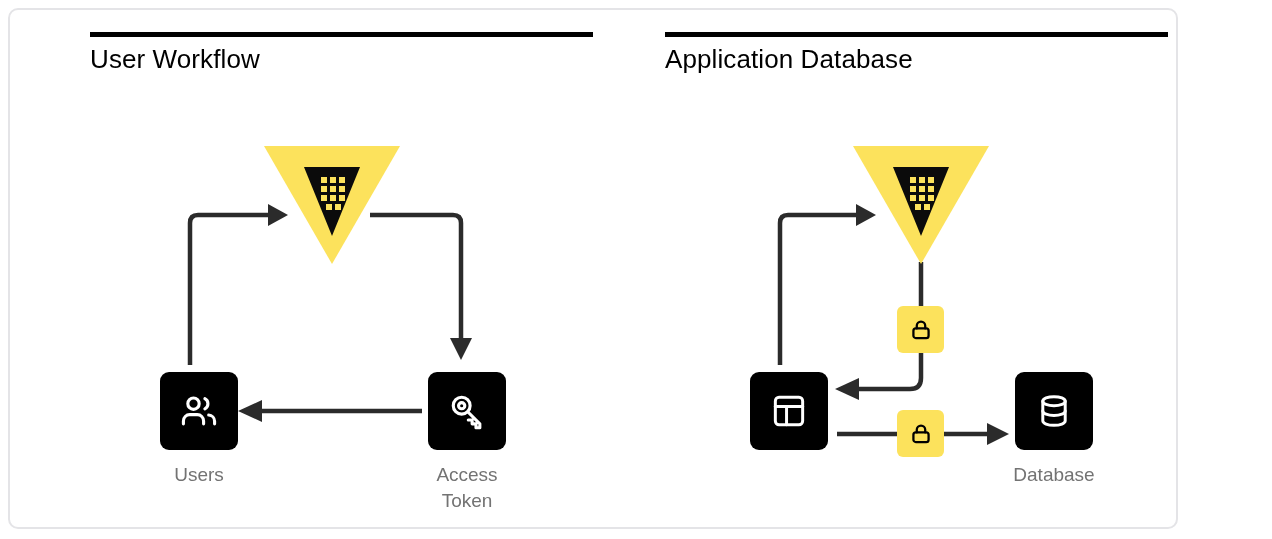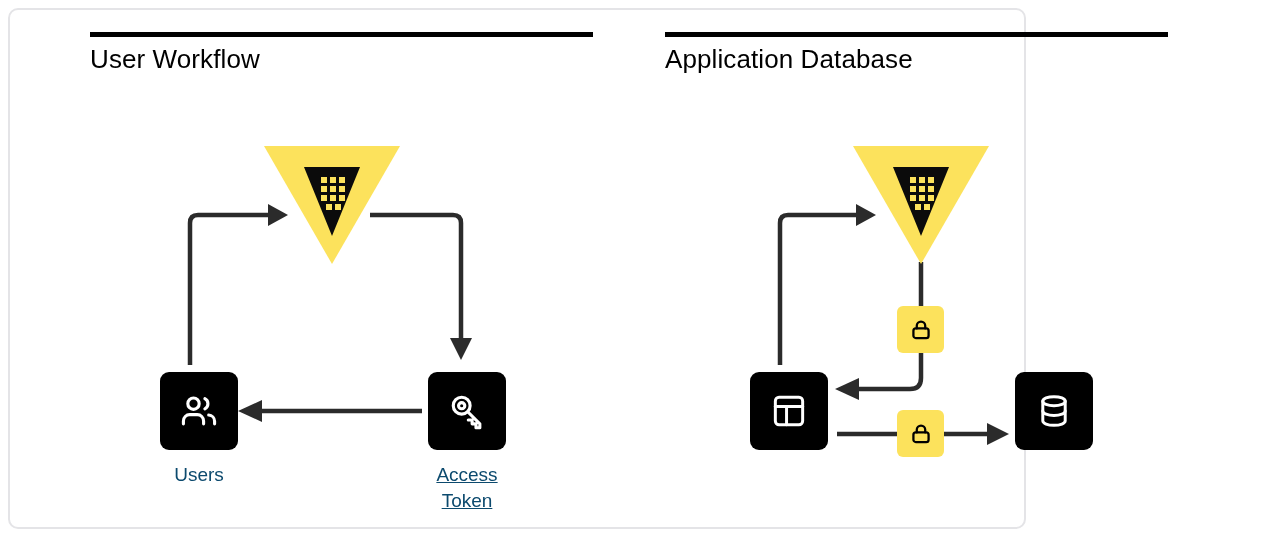--- a/index.html
+++ b/index.html
@@ -4,21 +4,21 @@
 <style>
   html,body{margin:0;padding:0;}
   body{
     width:1272px;height:539px;
     background:#ffffff;
     font-family:"Liberation Sans","DejaVu Sans",sans-serif;
     overflow:hidden;
   }
   #frame{
     position:absolute;left:8px;top:8px;
-    width:1018px;height:521px;
+    width:1170px;height:521px;
     box-sizing:border-box;
     border:2px solid #e4e4e7;
     border-radius:10px;
     background:#ffffff;
     padding-left:37px;
   }
   .panel{position:absolute;top:0;height:100%;}
   #panel-left{left:0;width:627px;}
   #panel-right{left:627px;width:627px;}
 
@@ -43,21 +43,21 @@
     width:78px;height:78px;
     background:#000000;
     border-radius:9px;
     display:flex;align-items:center;justify-content:center;
   }
   .node svg{display:block;}
 
   .node-label{
     position:absolute;
     font-size:19px;
-    color:#0c4a6e;
+    color:#737373;
     text-align:center;
     line-height:26px;
     white-space:pre-line;
   }
   .vault-outer{
     position:absolute;left:0;top:0;
   }
 
   
   .lock{
@@ -128,21 +128,21 @@
     </div>
     <div class="node-label" style="left:129px;top:452px;width:120px;">Users</div>
 
     <div class="node" style="left:418px;top:362px;">
       <svg width="44" height="44" viewBox="0 0 24 24" fill="none" stroke="#ffffff" stroke-width="1.7" stroke-linecap="round" stroke-linejoin="round">
         <circle cx="9.1" cy="9.1" r="4.6"></circle>
         <circle cx="9.1" cy="9.1" r="1.7"></circle>
         <path d="M12.4 12.4 L19 19 v2.1 h-2.1 v-2.1 h-2.1 v-2.1 h-2.1"></path>
       </svg>
     </div>
-    <div class="node-label" style="left:397px;top:452px;width:120px;text-decoration:underline;">Access
+    <div class="node-label" style="left:397px;top:452px;width:120px;">Access
 Token</div>
   </div>
 
   <div class="panel" id="panel-right">
 
     <div class="rule" style="left:28px;width:503px;"></div>
     <div class="panel-title" style="left:28px;">Application Database</div>
 
     <svg class="wires" viewBox="0 0 627 521">
 
@@ -198,15 +198,16 @@
       </svg>
     </div>
 
     <div class="node" style="left:378px;top:362px;">
       <svg width="42" height="42" viewBox="0 0 24 24" fill="none" stroke="#ffffff" stroke-width="1.7" stroke-linecap="round" stroke-linejoin="round">
         <ellipse cx="12" cy="6.4" rx="6.4" ry="2.6"></ellipse>
         <path d="M5.6 6.4 V17.6 c0 1.45 2.87 2.6 6.4 2.6 s6.4 -1.15 6.4 -2.6 V6.4"></path>
         <path d="M5.6 12 c0 1.45 2.87 2.6 6.4 2.6 s6.4 -1.15 6.4 -2.6"></path>
       </svg>
     </div>
+    <div class="node-label" style="left:347px;top:452px;width:140px;">Database</div>
   </div>
 
 </div>
 
 </body></html>

